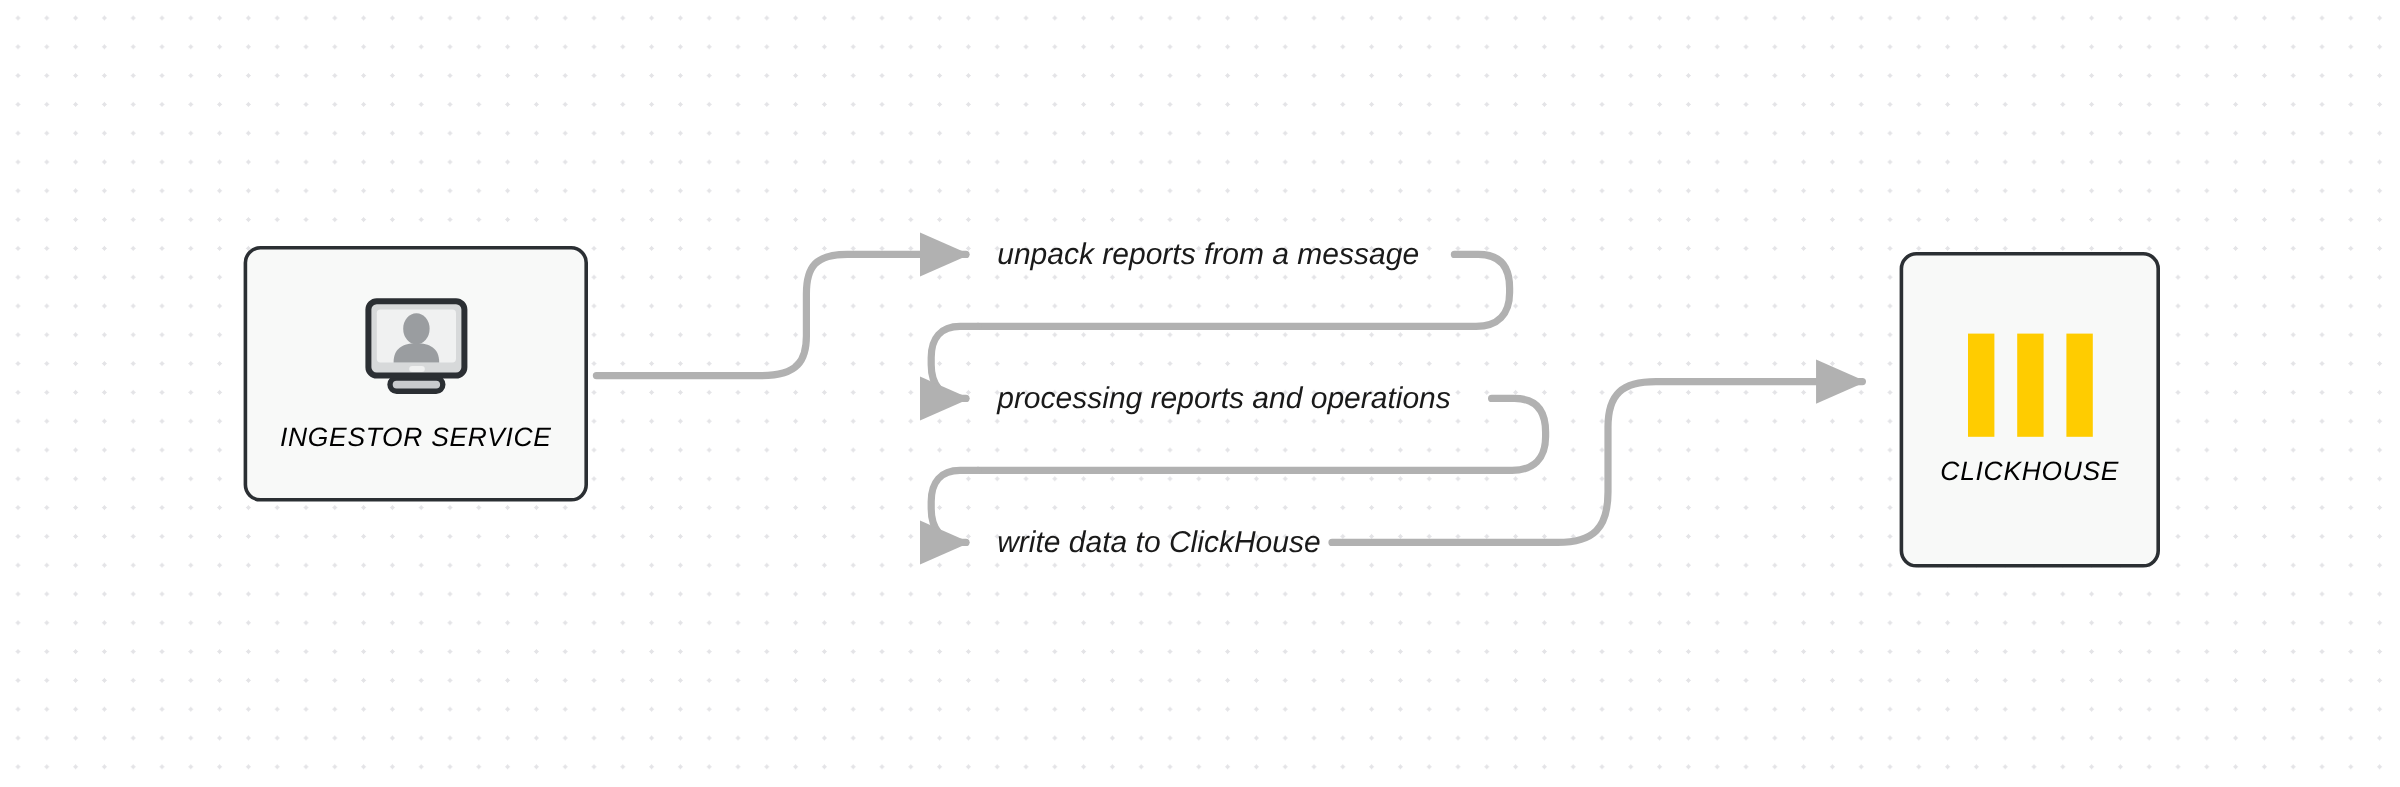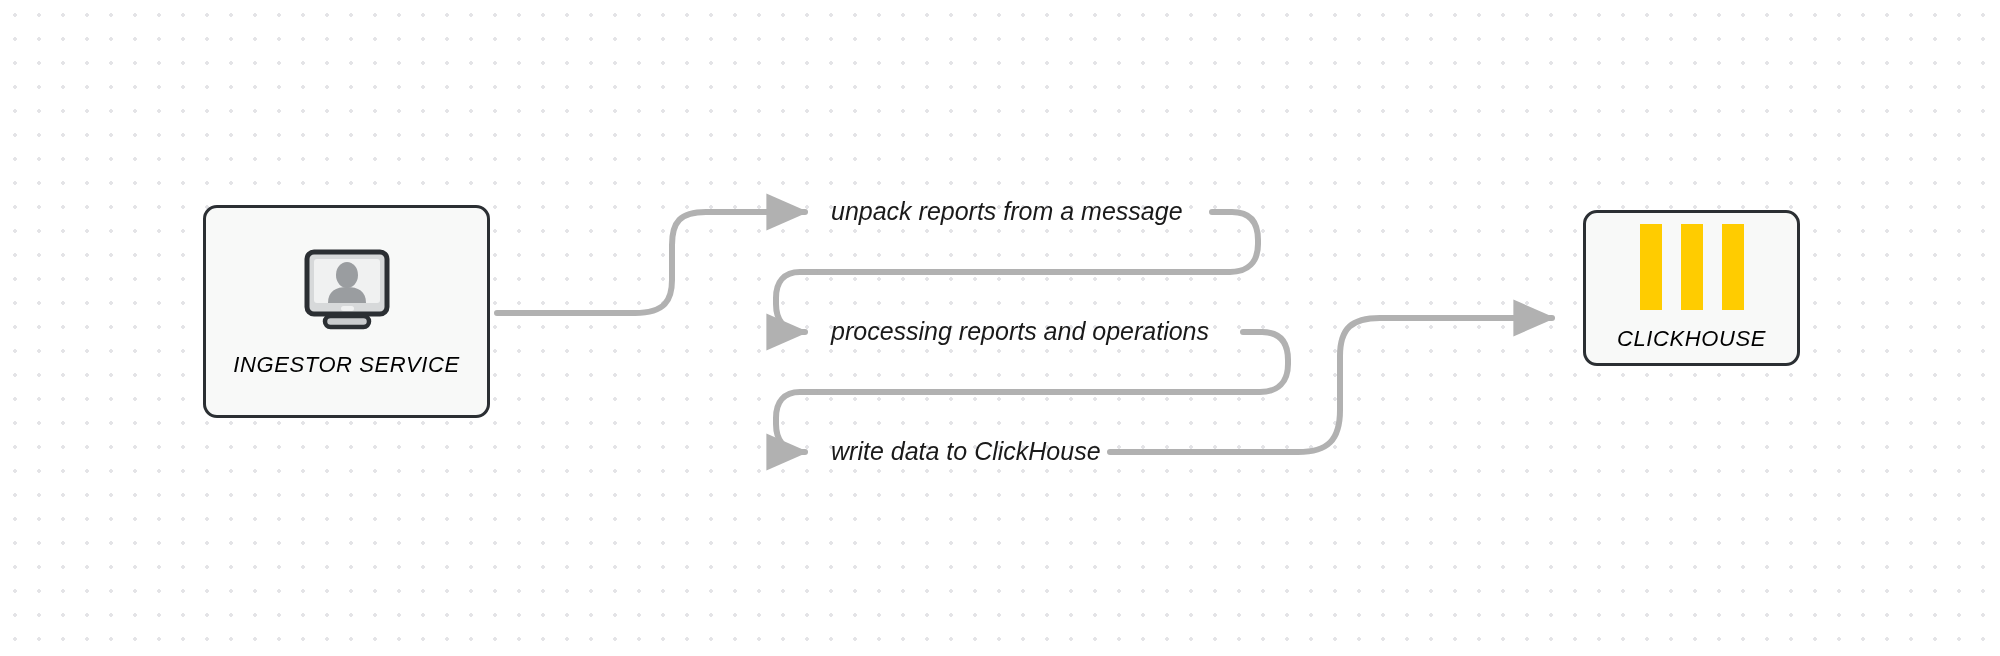--- a/index.html
+++ b/index.html
@@ -69,21 +69,21 @@
     height: 213px;
   }
   #node-ingestor .node-icon {
     margin-bottom: 14px;
   }
   
   #node-clickhouse {
     left: 1583px;
     top: 210px;
     width: 217px;
-    height: 156px;
+    height: 263px;
   }
   #node-clickhouse .node-icon {
     margin-bottom: 16px;
   }
   .ch-logo {
     display: flex;
     align-items: flex-end;
     gap: 19px;
     height: 86px;
   }

